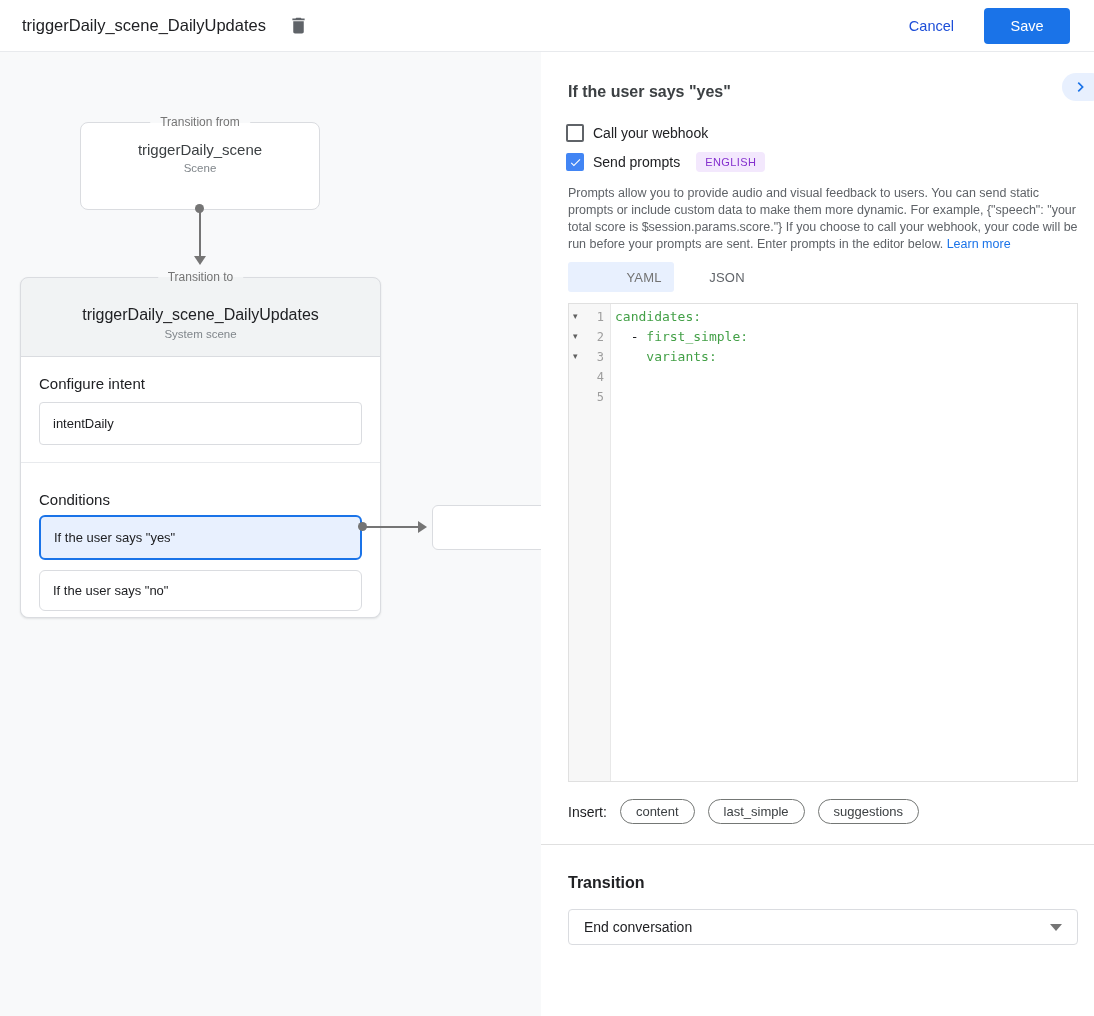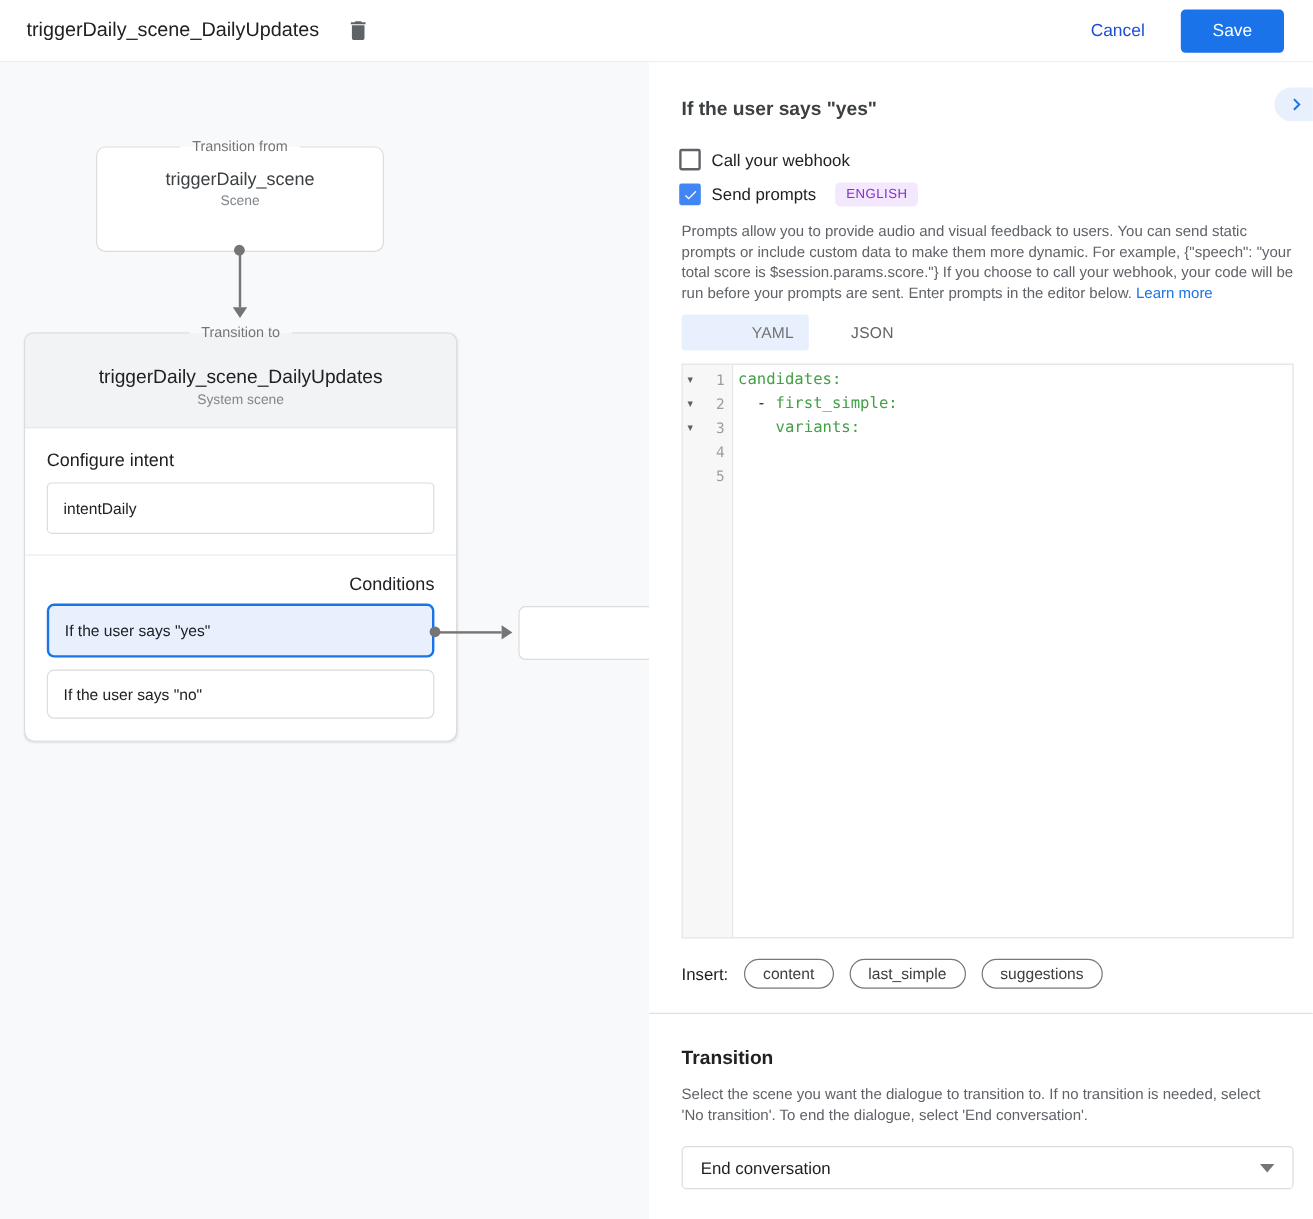--- a/index.html
+++ b/index.html
@@ -37,21 +37,21 @@
   .to-card .fbox-legend { background:linear-gradient(#f8f9fa 0 50%, #f1f3f4 50% 100%); }
   .card-head { padding-top:27px; }
   .card-head .box-name { margin-top:0; font-size:16px; color:#202124; }
   .card-head .box-type { margin-top:3px; }
   .card-body { position:absolute; left:0; right:0; top:78px; bottom:0; background:#fff;
     border-top:1px solid #dadce0; border-radius:0 0 8px 8px; padding:18px 18px 16px; text-align:left; }
   .sec-title { font-size:15px; color:#202124; line-height:18px; }
   .intent-field { margin-top:9px; height:43px; border:1px solid #dadce0; border-radius:4px;
     background:#fff; display:flex; align-items:center; padding-left:13px; font-size:13px; color:#202124; }
   .sec-divider { margin:17px -18px 0; height:1px; background:#e8eaed; }
-  .sec-title.cond-title { margin-top:16px;text-align:right; }
+  .sec-title.cond-title { margin-top:28px; }
   .cond { border-radius:6px; display:flex; align-items:center; padding-left:13px;
     font-size:13px; color:#202124; background:#fff; }
   .cond.selected { margin-top:6px; height:45px; border:2px solid #1a73e8; background:#e8f0fe; }
   .cond.plain { margin-top:10px; height:41px; border:1px solid #dadce0; }
 
   
   .dot { position:absolute; width:9px; height:9px; border-radius:50%; background:#757575; z-index:3; }
   .v-line { position:absolute; left:199px; top:156px; width:2px; height:48px; background:#757575; z-index:2; }
   .v-head { position:absolute; left:194px; top:204px; width:0; height:0; z-index:2;
     border-left:6px solid transparent; border-right:6px solid transparent; border-top:9px solid #757575; }
@@ -237,20 +237,19 @@
     <div class="insert-row">
       <span class="insert-label">Insert:</span>
       <button class="chip">content</button>
       <button class="chip">last_simple</button>
       <button class="chip">suggestions</button>
     </div>
 
     <div class="panel-divider"></div>
 
     <h2 class="trans-title">Transition</h2>
-    <p class="trans-desc">Select the scene you want the dialogue to transition to. If no transition is needed, select 'No transition'. To end the dialogue, select 'End conversation'.</p>
 
     <div class="select">
       <span class="select-value">End conversation</span>
       <span class="caret"></span>
     </div>
   </aside>
 </div>
 
 </body></html>

